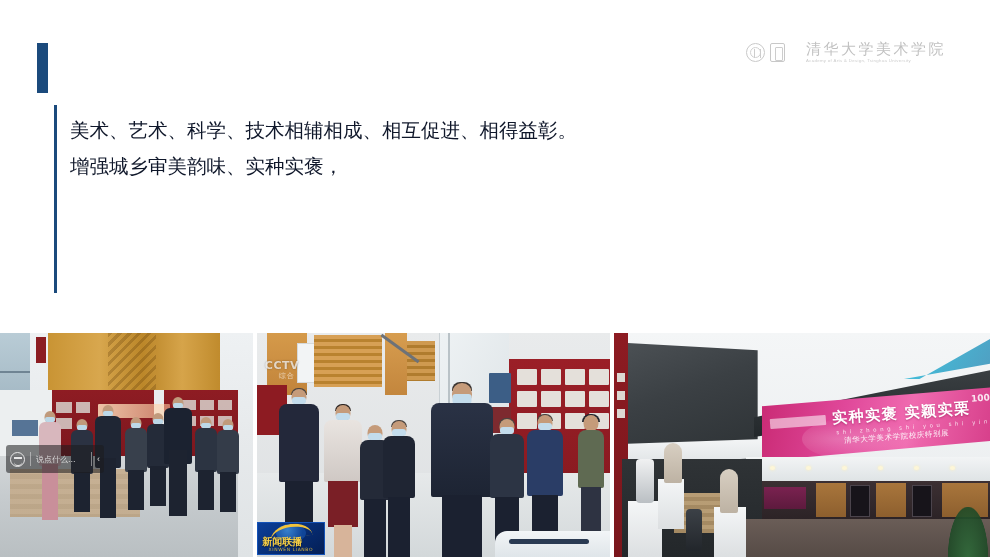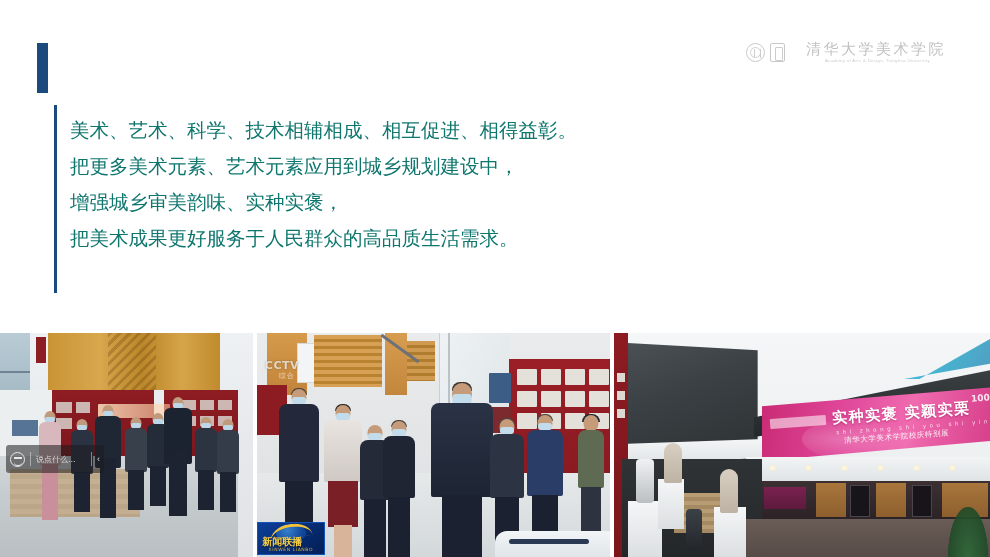--- a/index.html
+++ b/index.html
@@ -74,21 +74,21 @@
     flex: none;
   }
   .logo-box::after {
     content: "";
     position: absolute;
     left: 4px; top: 3px;
     width: 6px; height: 12px;
     border: 1px solid #b0b0b0;
     border-radius: 1px;
   }
-  .logo-words { margin-left: 16px; text-align: center; }
+  .logo-words { margin-left: 16px; }
   .logo-cn {
     font-size: 15px;
     color: #9b9b9b;
     letter-spacing: 2.5px;
     line-height: 16px;
     font-family: "DejaVu Serif", "Liberation Serif", serif;
     white-space: nowrap;
   }
   .logo-en {
     font-size: 4.2px;
@@ -107,21 +107,21 @@
     width: 3px; height: 188px;
     background: #1b4a7c;
   }
   .body-text {
     position: absolute;
     left: 70px; top: 113px;
     width: 560px;
   }
   .body-line {
     font-size: 19.5px;
-    color: #0f766e;
+    color: #0f172a;
     line-height: 36px;
     white-space: nowrap;
     font-family: "DejaVu Sans", "Liberation Sans", sans-serif;
   }
 
   
   .photo-strip {
     position: absolute;
     left: 0; top: 333px;
     width: 990px; height: 224px;
@@ -522,23 +522,21 @@
     <div class="logo-box"></div>
     <div class="logo-words">
       <div class="logo-cn">清华大学美术学院</div>
       <div class="logo-en">Academy of Arts &amp; Design, Tsinghua University</div>
     </div>
   </div>
 
   <div class="body-accent"></div>
   <div class="body-text">
     <div class="body-line">美术、艺术、科学、技术相辅相成、相互促进、相得益彰。</div>
-    <div class="body-line">把更多美术元素、艺术元素应用到城乡规划建设中，</div>
     <div class="body-line">增强城乡审美韵味、实种实褒，</div>
-    <div class="body-line">把美术成果更好服务于人民群众的高品质生活需求。</div>
   </div>
 
   <div class="photo-strip">
 
     <div class="photo p1">
       <div class="sky"></div>
       <div class="glass"></div>
       <div class="woodpanel"></div>
       <div class="ceilingbar"></div>
 

